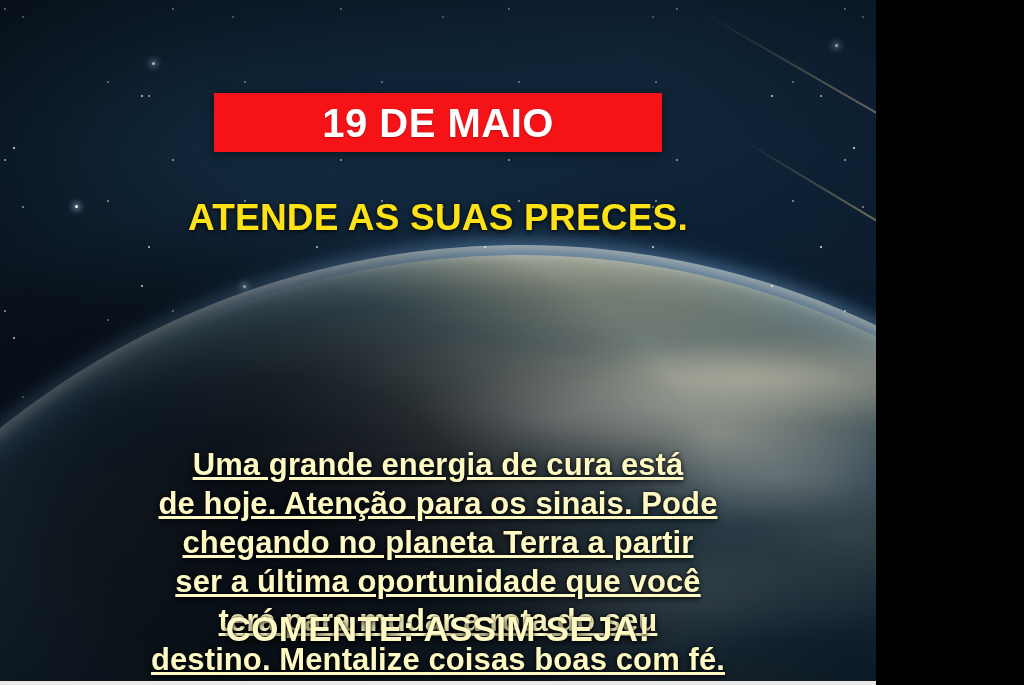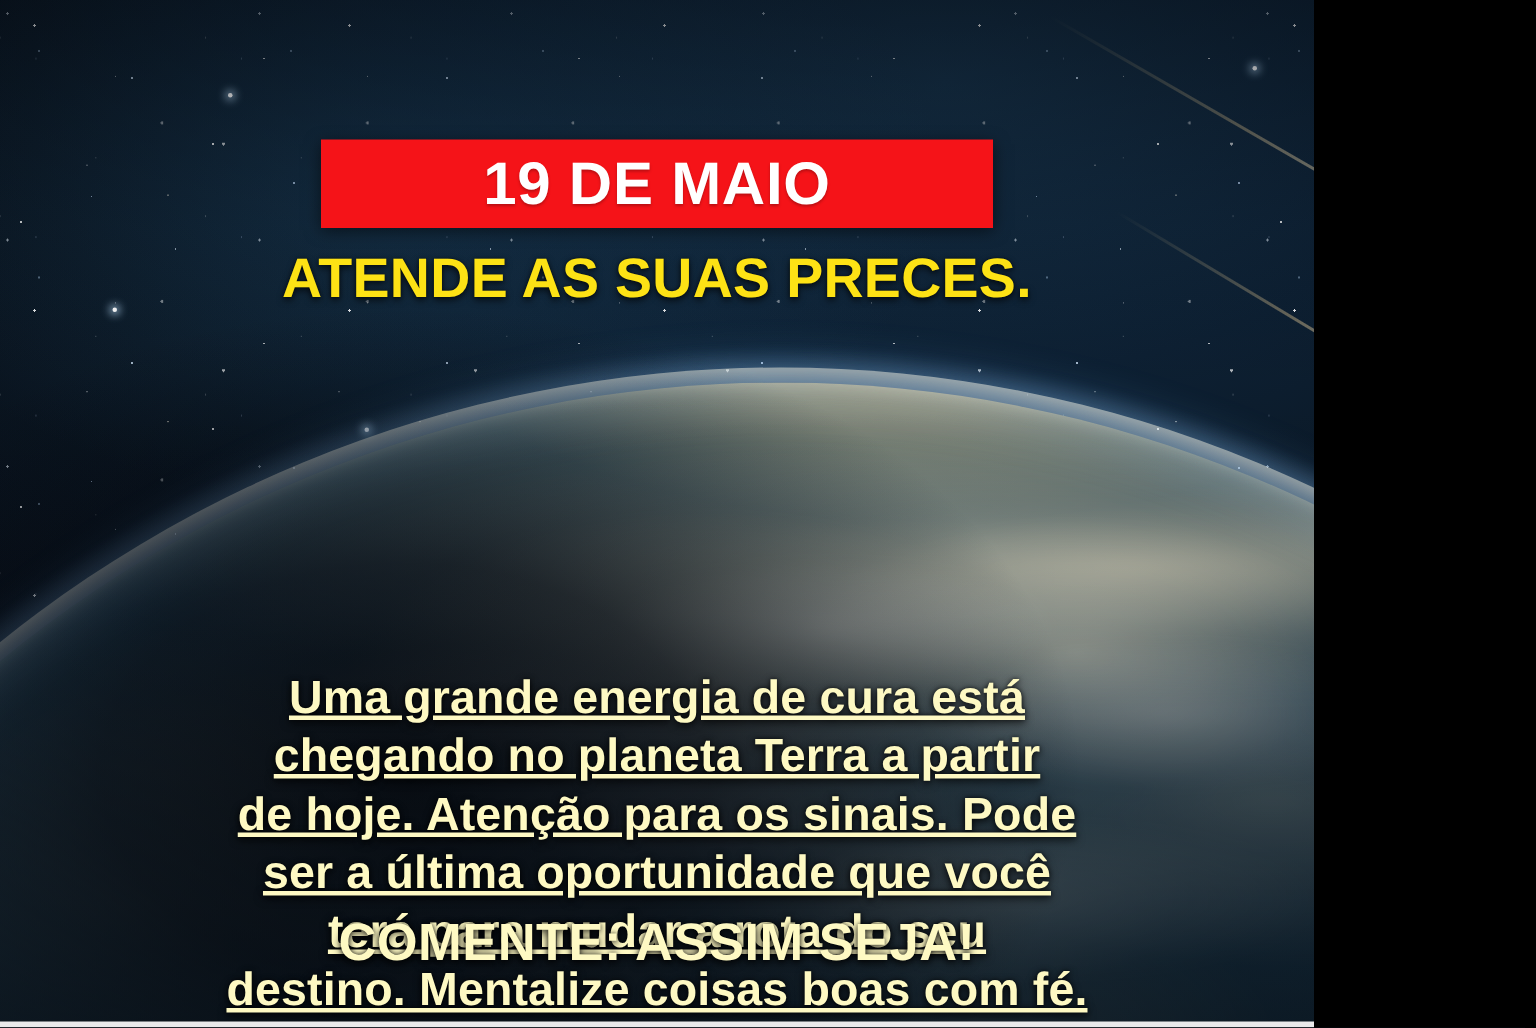--- a/index.html
+++ b/index.html
@@ -219,21 +219,21 @@
     top:163px;
     left:0; right:0;
     color:#fde215;
     font-size:37px;
     font-weight:700;
     line-height:1.23;
     letter-spacing:.2px;
     text-shadow:0 2px 5px rgba(0,0,0,.70), 0 0 2px rgba(0,0,0,.5);
     padding:0 46px;
   }
-  .headline .l2{display:block;}
+  .headline .l2{display:block;margin-top:32px;}
 
   
   .body-copy{
     position:absolute;
     top:445px;
     left:0; right:0;
     color:#fef9c3;
     font-size:31px;
     font-weight:700;
     line-height:1.26;
@@ -302,22 +302,22 @@
     <div class="date-banner">
       <span>19 DE MAIO</span>
     </div>
 
     <div class="headline">
       <span class="l2">ATENDE AS SUAS PRECES.</span>
     </div>
 
     <div class="body-copy">
       <span class="ln">Uma grande energia de cura está</span>
+      <span class="ln">de hoje. Atenção para os sinais. Pode</span>
       <span class="ln">chegando no planeta Terra a partir</span>
-      <span class="ln">de hoje. Atenção para os sinais. Pode</span>
       <span class="ln">ser a última oportunidade que você</span>
       <span class="ln">terá para mudar a rota do seu</span>
       <span class="ln">destino. Mentalize coisas boas com fé.</span>
     </div>
 
     <div class="cta">COMENTE: ASSIM SEJA!</div>
 
   </div>
 
   <div class="bottom-strip"></div>

